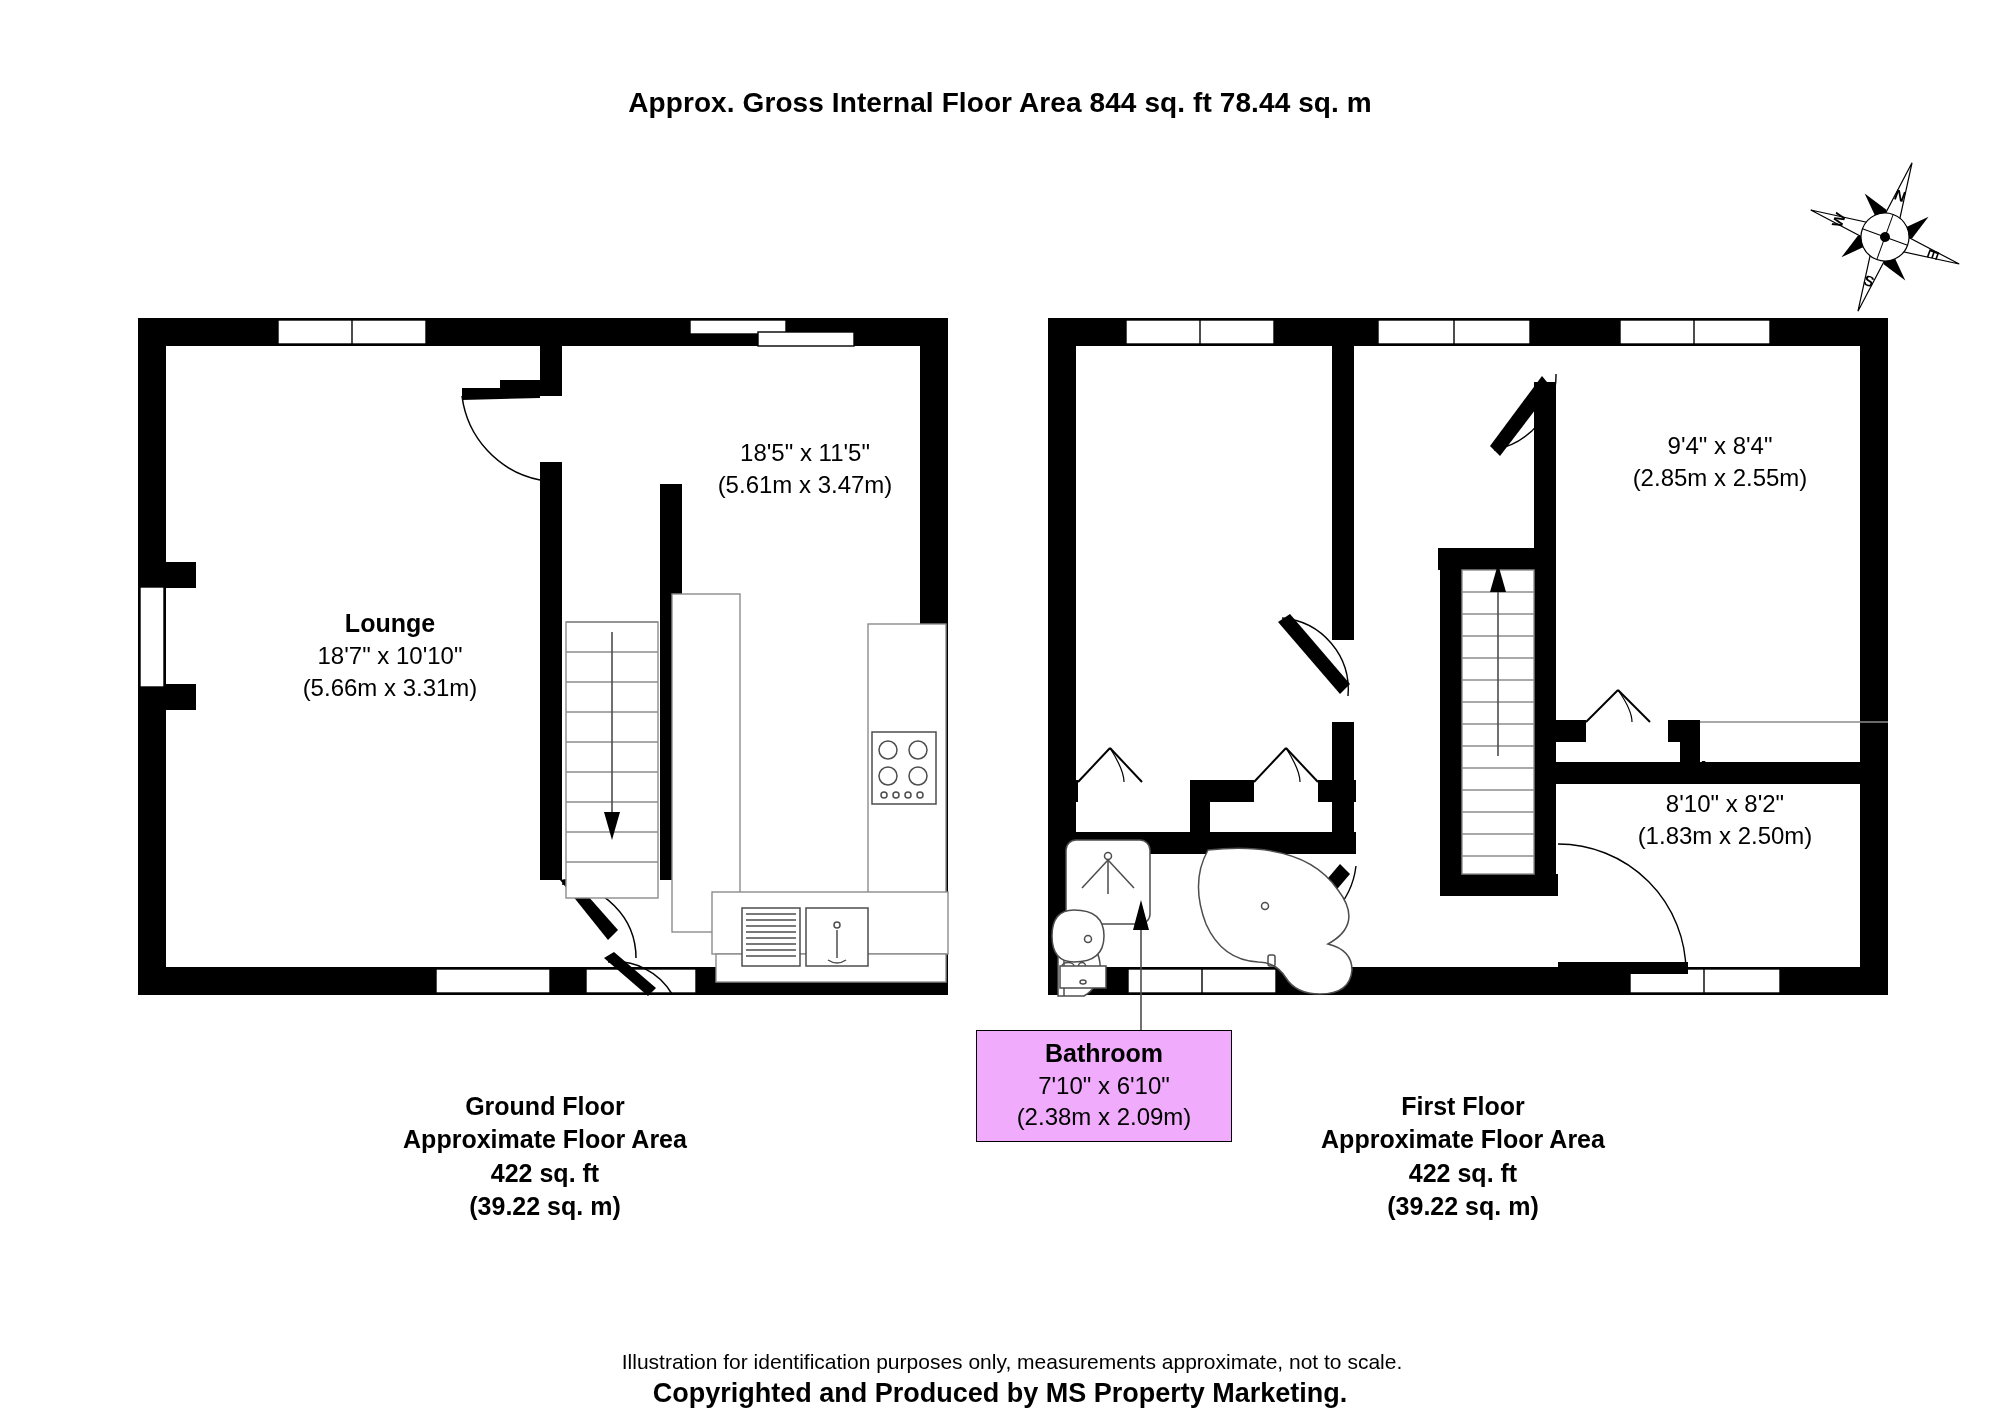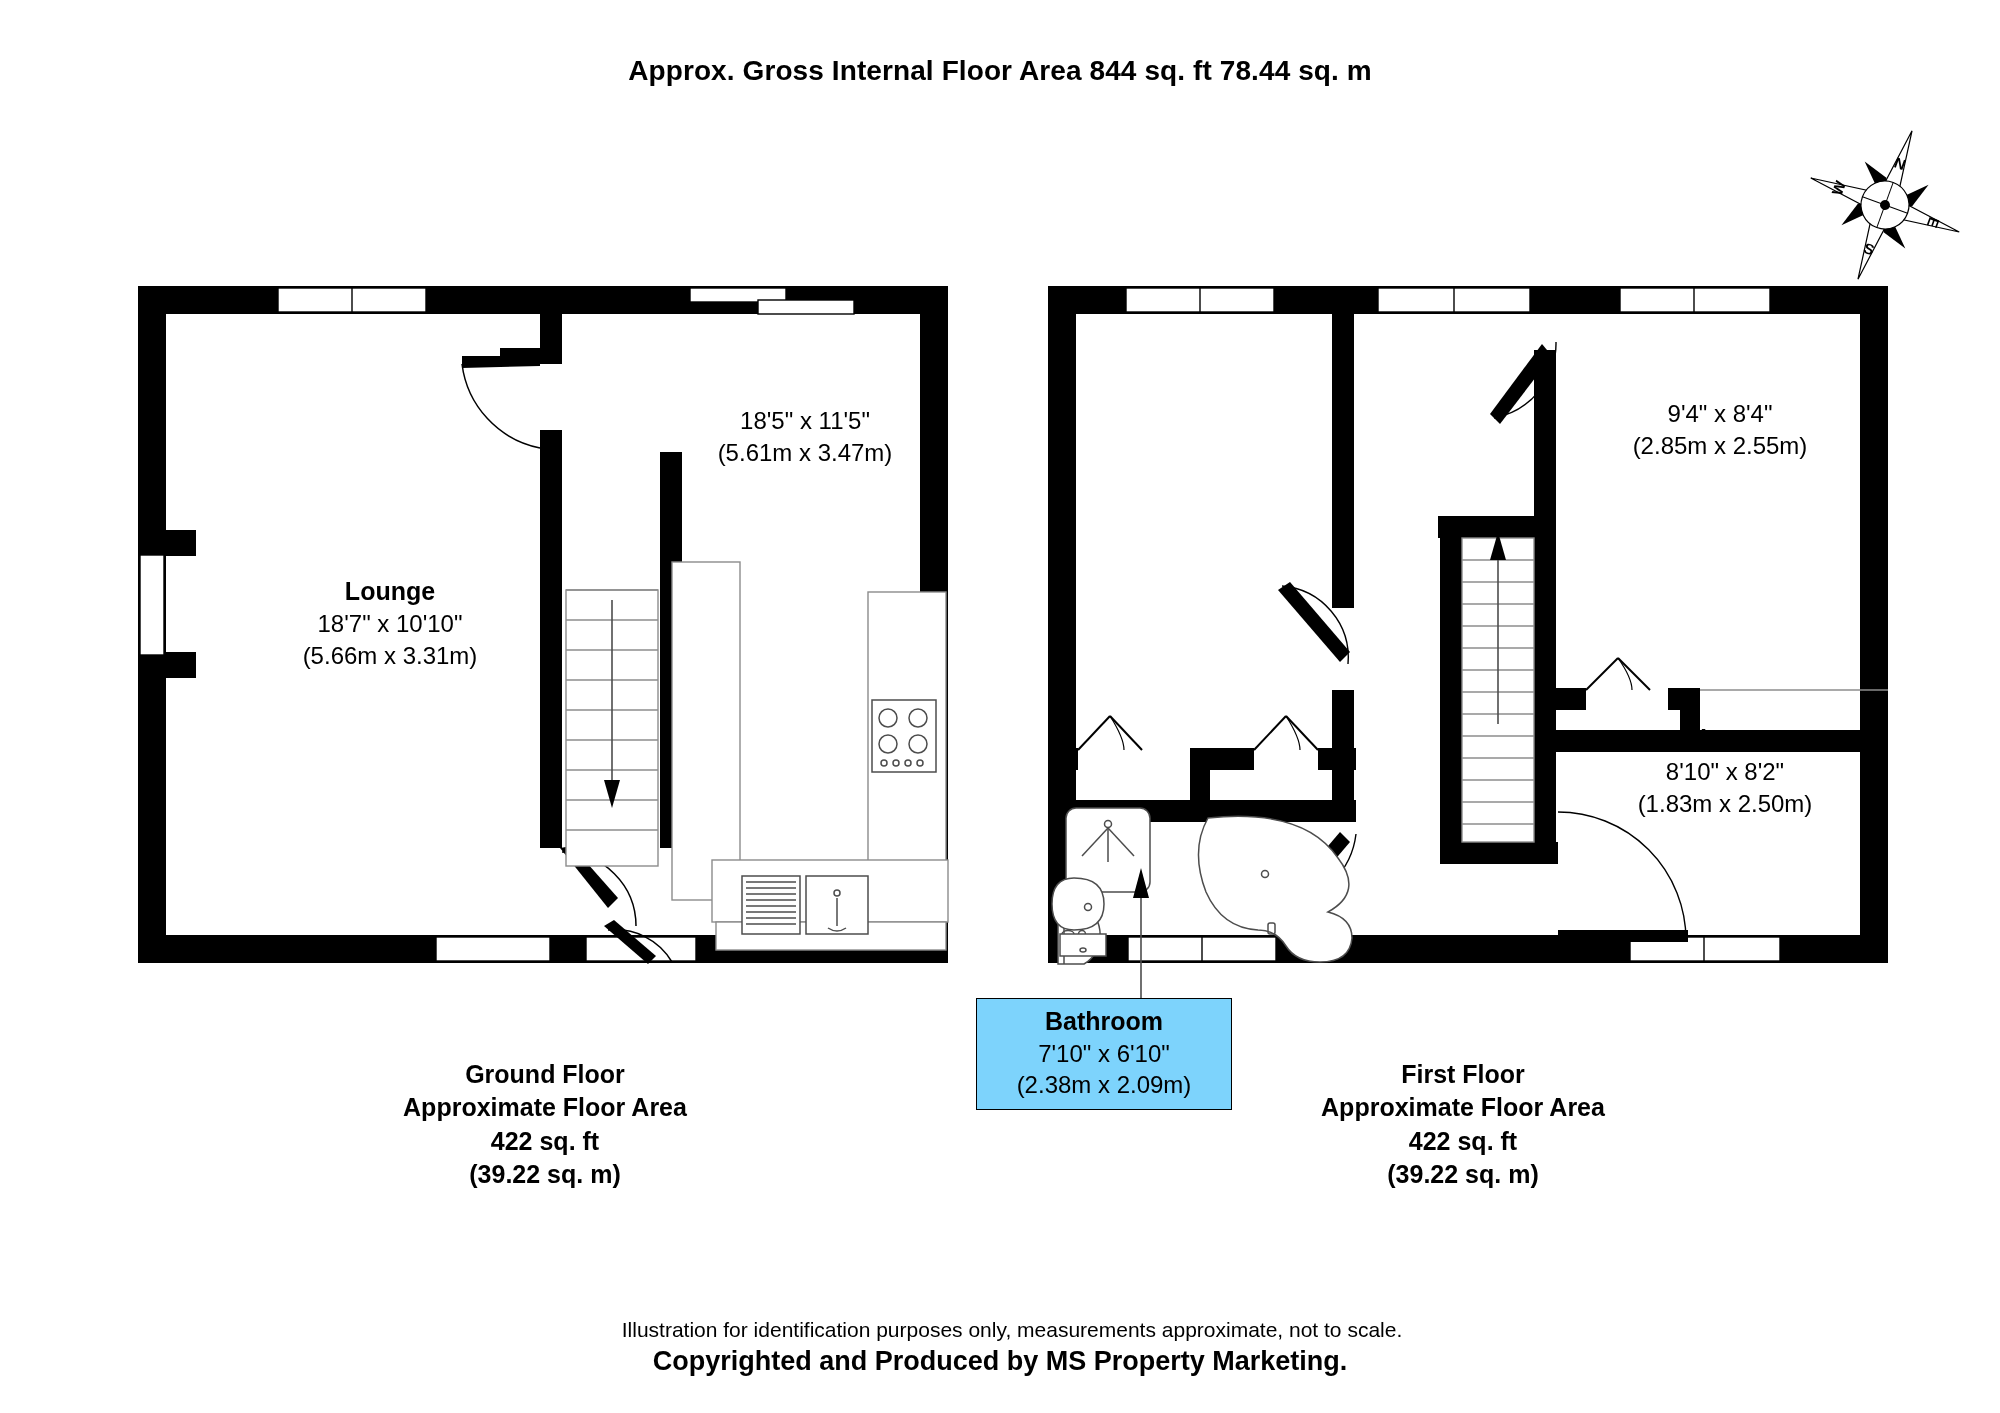--- a/index.html
+++ b/index.html
@@ -1,34 +1,34 @@
 <!DOCTYPE html>
 <html><head>
 <meta charset="utf-8">
 <style>
   html,body{margin:0;padding:0;background:#ffffff;}
   body{
     width:2000px;height:1413px;position:relative;overflow:hidden;
     font-family:"Liberation Sans","DejaVu Sans",sans-serif;
     color:#000000;
   }
-  #plan-root{position:absolute;inset:0;}
+  #plan-root{position:absolute;inset:0;margin-top:32px;}
   .title{
     position:absolute;left:0;right:0;top:55px;text-align:center;
     font-size:28px;font-weight:bold;letter-spacing:.1px;
   }
   .compass{position:absolute;left:1800px;top:120px;width:170px;height:170px;}
   svg.sheet{position:absolute;left:0;top:0;width:2000px;height:1413px;}
   .roomlabel{position:absolute;text-align:center;line-height:1.32;}
   .roomlabel .rl-name{font-size:25px;font-weight:bold;white-space:nowrap;}
   .roomlabel .rl-dim{font-size:24px;font-weight:normal;white-space:nowrap;}
   .floorcap{position:absolute;text-align:center;font-size:25px;font-weight:bold;line-height:1.33;}
   .floorcap div{white-space:nowrap;}
   .bathbox{
-    position:absolute;border:1.6px solid #000;background:#7dd3fc;
+    position:absolute;border:1.6px solid #000;background:#f0abfc;
     text-align:center;padding:6px 10px 9px 10px;line-height:1.3;
   }
   .bathbox .rl-name{font-size:25px;font-weight:bold;white-space:nowrap;}
   .bathbox .rl-dim{font-size:24px;white-space:nowrap;}
   .footer{position:absolute;left:0;right:0;text-align:center;}
   .footer .f1{font-size:21px;padding-left:24px;}
   .footer .f2{font-size:27px;font-weight:bold;margin-top:4px;}
 </style>
 </head>
 <body>

